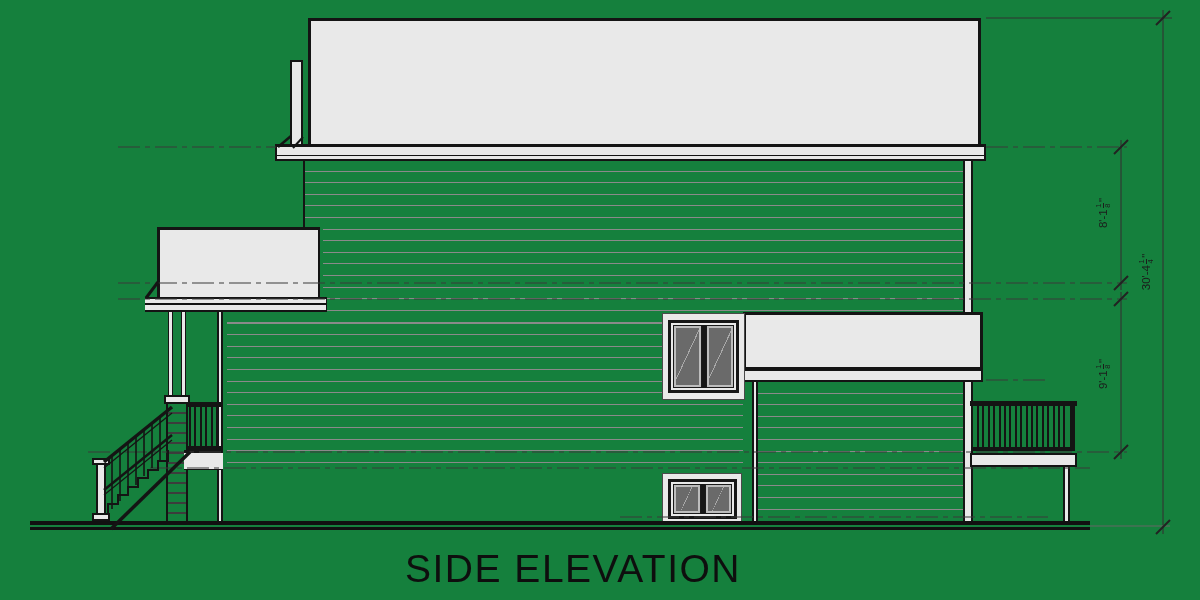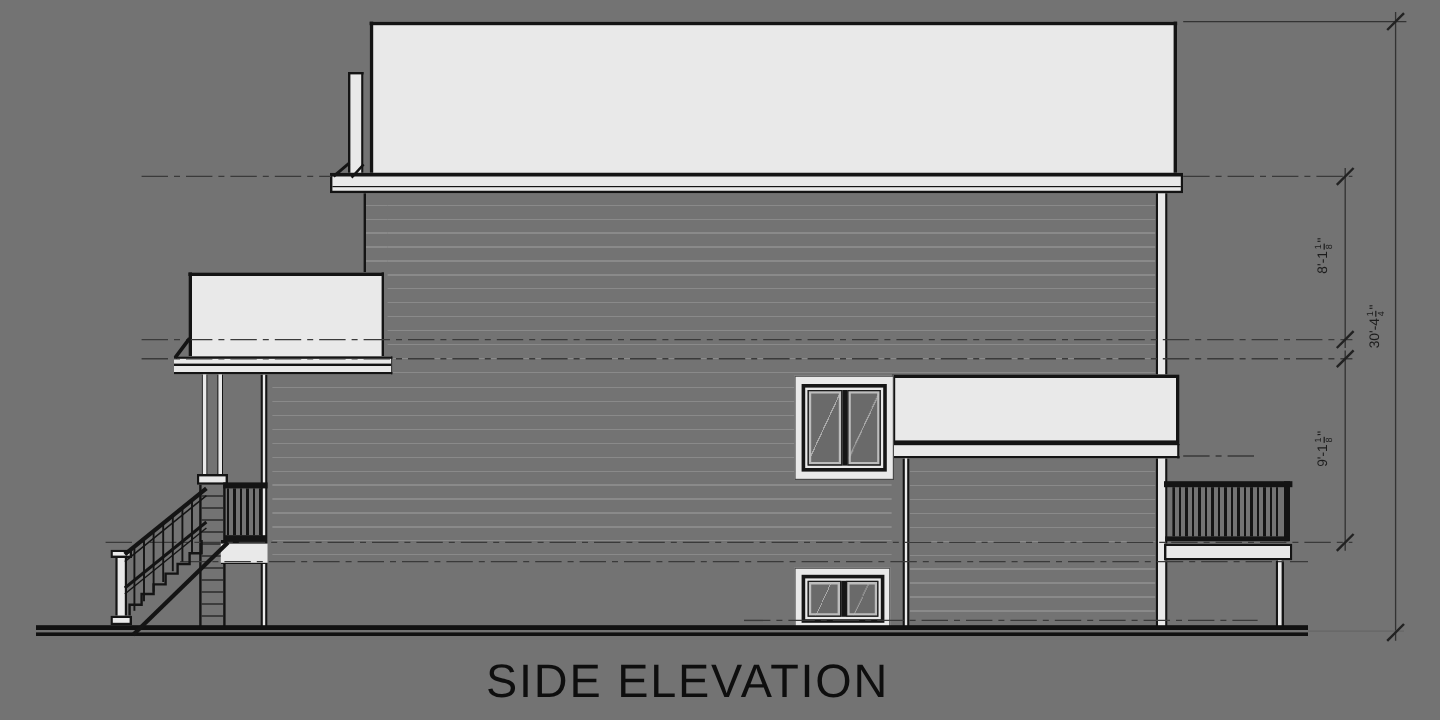--- a/index.html
+++ b/index.html
@@ -1,16 +1,16 @@
 <!DOCTYPE html>
 <html><head>
 <meta charset="utf-8">
 <style>
   html,body{margin:0;padding:0;background:#e9e9e9;}
-  #stage{position:relative;width:1200px;height:600px;background:#737373;overflow:hidden;
+  #stage{position:relative;width:1200px;height:600px;background:#15803d;overflow:hidden;
          font-family:"Liberation Sans", sans-serif;}
   .abs{position:absolute;box-sizing:border-box;}
   .bg{background:#e9e9e9;}
   .siding{background:repeating-linear-gradient(180deg, rgba(0,0,0,0) 0 10.5px, #8a8a8a 10.5px 11.6px);}
   .blocks{background:repeating-linear-gradient(180deg, rgba(0,0,0,0) 0 8.5px, #3c3c3c 8.5px 10px);}
   .bars{background:repeating-linear-gradient(90deg, #141414 0 2px, rgba(0,0,0,0) 2px 5.4px);}
   .solid{background:#141414;}
   .pane{background:
       linear-gradient(115deg, rgba(0,0,0,0) 47.5%, #a9a9a9 47.5%, #a9a9a9 49.5%, rgba(0,0,0,0) 49.5%),#6a6a6a;
       border:1.5px solid #1a1a1a; box-shadow:inset 0 0 0 2px #bdbdbd;}

